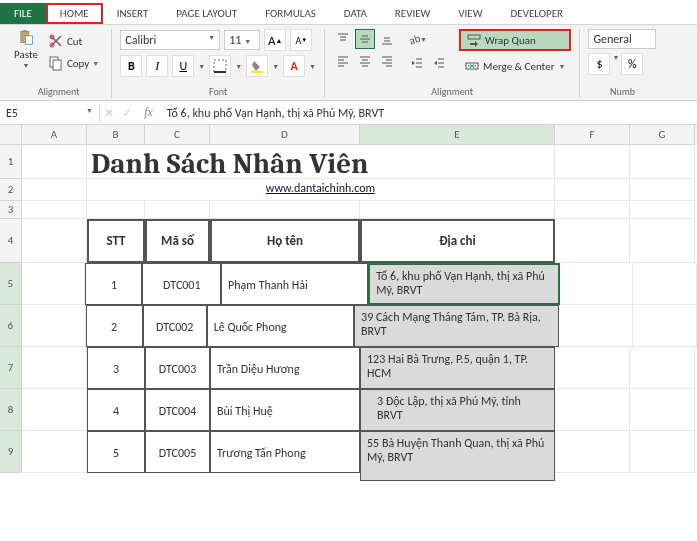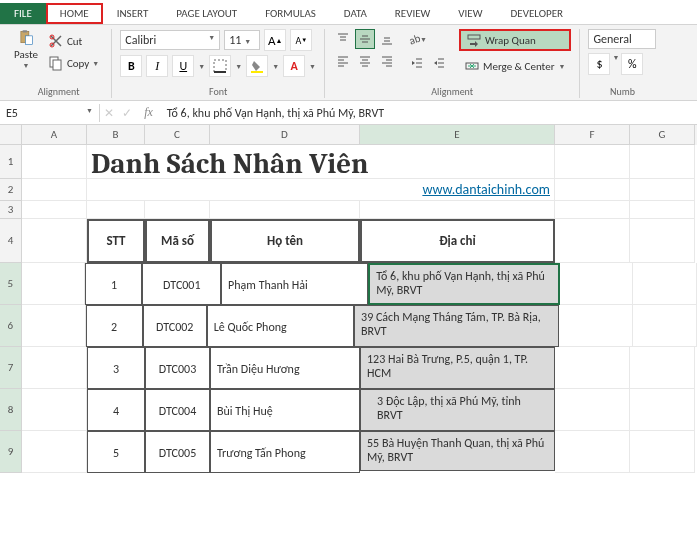--- a/index.html
+++ b/index.html
@@ -36,21 +36,21 @@
 .sheet{position:relative;}
 .col-headers{display:flex;background:#f3f3f3;}
 .corner{width:22px;height:20px;border-right:1px solid #d4d4d4;border-bottom:1px solid #d4d4d4;background:#f3f3f3;}
 .ch{height:20px;text-align:center;border-right:1px solid #d4d4d4;border-bottom:1px solid #d4d4d4;font-size:11px;color:#555;line-height:20px;}
 .ch.sel{background:#d8e8dc;}
 .rh{width:22px;text-align:center;border-right:1px solid #d4d4d4;border-bottom:1px solid #d4d4d4;font-size:11px;color:#555;background:#f3f3f3;display:flex;align-items:center;justify-content:center;}
 .rh.sel{background:#d8e8dc;}
 .row{display:flex;}
 .cell{border-right:1px solid #e8e8e8;border-bottom:1px solid #e8e8e8;padding:2px 4px;font-size:12px;overflow:hidden;}
 .title-cell{font-family:Cambria,Georgia,serif;font-size:29px;font-weight:bold;color:#333;text-align:left;}
-.link-cell{color:#0369a1;text-decoration:underline;text-align:right;font-size:14px;}
+.link-cell{color:#0f172a;text-decoration:underline;text-align:center;font-size:12px;}
 .th{text-align:center;font-weight:bold;border:2px solid #555;font-size:13px;padding:12px 4px;}
 .td{border:1px solid #555;font-size:12px;padding:4px 6px;}
 .td.ctr{text-align:center;}
 .td.sel{background:#dadada;}
 .selbox{border:2px solid #217346;}
 svg{display:block;}
 </style>
 </head>
 <body>
 
@@ -345,18 +345,18 @@
         <div class="td sel" style="width:195px;height:42px;padding-left:16px;">3 Độc Lập, thị xã Phú Mỹ, tỉnh BRVT</div>
         <div class="cell" style="width:75px;height:42px;"></div>
         <div class="cell" style="width:65px;height:42px;"></div>
       </div>
       <div class="row">
         <div class="rh sel" style="height:42px;">9</div>
         <div class="cell" style="width:65px;height:42px;"></div>
         <div class="td ctr" style="width:58px;height:42px;line-height:34px;">5</div>
         <div class="td ctr" style="width:65px;height:42px;line-height:34px;">DTC005</div>
         <div class="td" style="width:150px;height:42px;line-height:34px;">Trương Tấn Phong</div>
-        <div class="td sel" style="width:195px;height:40px;">55 Bà Huyện Thanh Quan, thị xã Phú Mỹ, BRVT</div>
+        <div class="td sel" style="width:195px;height:50px;">55 Bà Huyện Thanh Quan, thị xã Phú Mỹ, BRVT</div>
         <div class="cell" style="width:75px;height:42px;"></div>
         <div class="cell" style="width:65px;height:42px;"></div>
       </div>
     </div>
 </div>
 
 </body></html>

